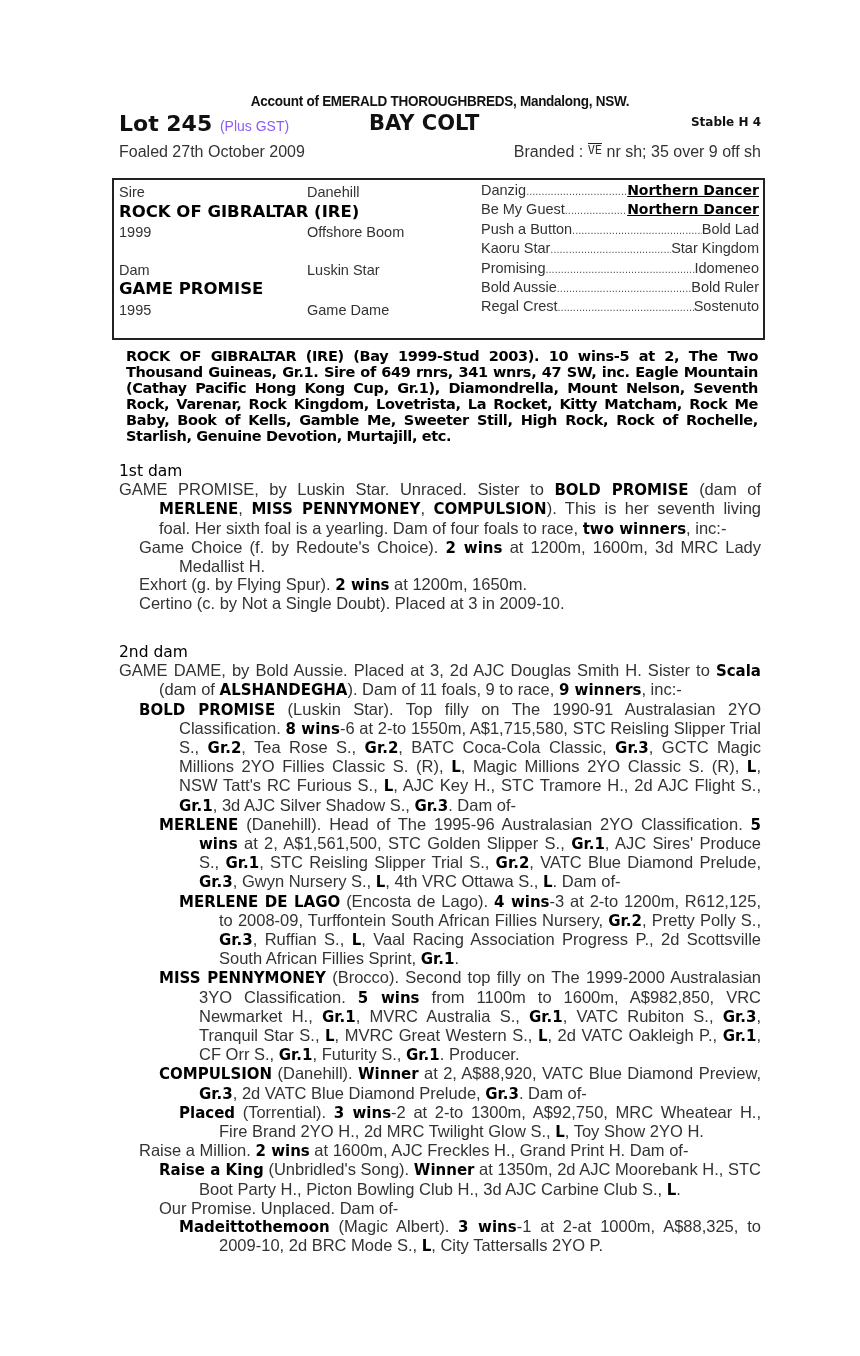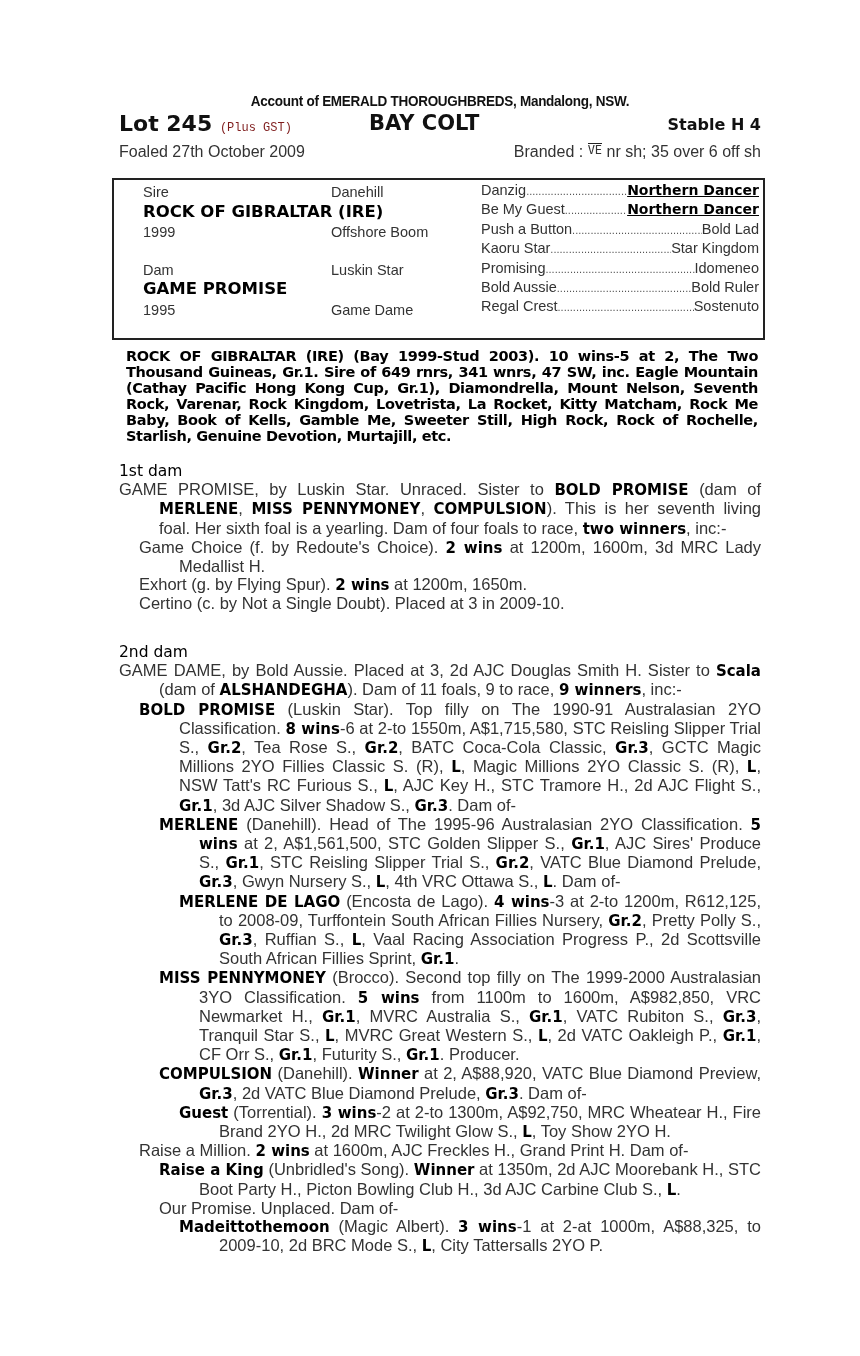--- a/index.html
+++ b/index.html
@@ -1,31 +1,31 @@
 <!DOCTYPE html>
 <html><head>
   <meta charset="utf-8">
   <style>
     html, body { margin: 0; padding: 0; background: #ffffff; }
     body { width: 860px; height: 1356px; position: relative; font-family: "Liberation Sans", sans-serif; color: #111; }
     .page { position: absolute; left: 119px; top: 92px; width: 642px; }
     .account { text-align: center; font-weight: bold; font-size: 15px; letter-spacing: -0.3px; transform: scaleX(0.9); transform-origin: center; margin-bottom: 2px; font-family: "Liberation Sans", sans-serif; }
     .title-row { position: relative; height: 28px; }
     .lot { position: absolute; left: 0; top: 0; font-family: "DejaVu Sans", sans-serif; font-weight: bold; font-size: 22px; }
-    .lot small { font-family: Liberation Mono, monospace; font-weight: normal; font-size: 12px; color: #7f1d1d; }
+    .lot small { font-family: Liberation Sans, sans-serif; font-weight: normal; font-size: 14px; color: #8b5cf6; }
     .colt { position: absolute; left: 250px; top: 0; font-family: "DejaVu Sans", sans-serif; font-weight: bold; font-size: 21px; }
-    .stable { position: absolute; right: 0; top: 4px; font-family: "DejaVu Sans", sans-serif; font-weight: bold; font-size: 16px; }
+    .stable { position: absolute; right: 0; top: 4px; font-family: "DejaVu Sans", sans-serif; font-weight: bold; font-size: 12px; }
     .foaled-row { position: relative; height: 26px; font-size: 16px; color: #333; }
     .foaled { position: absolute; left: 0; top: 4px; }
     .branded { position: absolute; right: 0; top: 4px; }
     .brand-glyph { display: inline-block; font-size: 12px; font-family: "DejaVu Sans Mono", monospace; border-top: 1px solid #222; line-height: 12px; vertical-align: 3px; text-align: right; }
     .pedigree { position: absolute; left: -7px; top: 86px; width: 653px; height: 162px; border: 2px solid #222; box-sizing: border-box; font-size: 14.5px; color: #333; }
     .ped-left { position: absolute; left: 5px; top: 2px; width: 355px; }
     .ped-right { position: absolute; left: 367px; top: 2px; width: 278px; }
-    .pl { position: absolute; white-space: nowrap; margin-left: 24px; }
+    .pl { position: absolute; white-space: nowrap; }
     .pl.big { font-family: "DejaVu Sans", sans-serif; font-weight: bold; font-size: 16.5px; color: #000; }
     .gp-row { display: flex; height: 19.4px; align-items: baseline; white-space: nowrap; }
     .gp-row .dots { flex: 1; overflow: hidden; color: #555; }
     .gp-row .dots::before { content: "........................................................................................................"; letter-spacing: 0px; font-size: 11px; }
     .gp-row .b { font-family: "DejaVu Sans", sans-serif; font-weight: bold; color: #000; font-size: 14px; text-decoration: underline; }
     .sire-para { position: absolute; left: 7px; top: 256px; width: 632px; font-family: "DejaVu Sans", sans-serif; font-weight: bold; font-size: 14.5px; line-height: 16px; text-align: justify; letter-spacing: -0.35px; color: #000; }
     .section { position: absolute; left: 0; width: 642px; font-size: 16.5px; line-height: 18.2px; color: #333; }
     .sec-head { font-family: "DejaVu Sans", sans-serif; font-weight: normal; font-size: 15.5px; color: #000; }
     .p { text-align: justify; }
     .p b { font-family: "DejaVu Sans", sans-serif; font-weight: bold; color: #000; font-size: 15px; }
@@ -42,21 +42,21 @@
   <div class="title-row">
     <span class="lot"><span>Lot 245</span> <small>(Plus GST)</small></span>
     <span class="colt">BAY COLT</span>
     <span class="stable">Stable H 4</span>
   </div>
   <div class="foaled-row">
     <span class="foaled">Foaled 27th October 2009</span>
     <span class="branded">
       <span>Branded :</span>
       <span class="brand-glyph">VE</span>
-      <span>nr sh; 35 over 6 off sh</span>
+      <span>nr sh; 35 over 9 off sh</span>
     </span>
   </div>
 
   <div class="pedigree">
     <div class="ped-left">
       <span class="pl" style="left:0;top:2px">Sire</span>
       <span class="pl" style="left:188px;top:2px">Danehill</span>
       <span class="pl big" style="left:0;top:20px">ROCK OF GIBRALTAR (IRE)</span>
       <span class="pl" style="left:0;top:42px">1999</span>
       <span class="pl" style="left:188px;top:42px">Offshore Boom</span>
@@ -119,20 +119,20 @@
 
   <div class="section" style="top:551px">
     <div class="sec-head">2nd dam</div>
     <div id="sd-paras">
         <div class="p i0">GAME DAME, by Bold Aussie. Placed at 3, 2d AJC Douglas Smith H. Sister to <b>Scala</b> (dam of <b>ALSHANDEGHA</b>). Dam of 11 foals, 9 to race, <b>9 winners</b>, inc:-</div>
         <div class="p i1"><b>BOLD PROMISE</b> (Luskin Star). Top filly on The 1990-91 Australasian 2YO Classification. <b>8 wins</b>-6 at 2-to 1550m, A$1,715,580, STC Reisling Slipper Trial S., <b>Gr.2</b>, Tea Rose S., <b>Gr.2</b>, BATC Coca-Cola Classic, <b>Gr.3</b>, GCTC Magic Millions 2YO Fillies Classic S. (R), <b>L</b>, Magic Millions 2YO Classic S. (R), <b>L</b>, NSW Tatt's RC Furious S., <b>L</b>, AJC Key H., STC Tramore H., 2d AJC Flight S., <b>Gr.1</b>, 3d AJC Silver Shadow S., <b>Gr.3</b>. Dam of-</div>
         <div class="p i2"><b>MERLENE</b> (Danehill). Head of The 1995-96 Australasian 2YO Classification. <b>5 wins</b> at 2, A$1,561,500, STC Golden Slipper S., <b>Gr.1</b>, AJC Sires' Produce S., <b>Gr.1</b>, STC Reisling Slipper Trial S., <b>Gr.2</b>, VATC Blue Diamond Prelude, <b>Gr.3</b>, Gwyn Nursery S., <b>L</b>, 4th VRC Ottawa S., <b>L</b>. Dam of-</div>
         <div class="p i3"><b>MERLENE DE LAGO</b> (Encosta de Lago). <b>4 wins</b>-3 at 2-to 1200m, R612,125, to 2008-09, Turffontein South African Fillies Nursery, <b>Gr.2</b>, Pretty Polly S., <b>Gr.3</b>, Ruffian S., <b>L</b>, Vaal Racing Association Progress P., 2d Scottsville South African Fillies Sprint, <b>Gr.1</b>.</div>
         <div class="p i2"><b>MISS PENNYMONEY</b> (Brocco). Second top filly on The 1999-2000 Australasian 3YO Classification. <b>5 wins</b> from 1100m to 1600m, A$982,850, VRC Newmarket H., <b>Gr.1</b>, MVRC Australia S., <b>Gr.1</b>, VATC Rubiton S., <b>Gr.3</b>, Tranquil Star S., <b>L</b>, MVRC Great Western S., <b>L</b>, 2d VATC Oakleigh P., <b>Gr.1</b>, CF Orr S., <b>Gr.1</b>, Futurity S., <b>Gr.1</b>. Producer.</div>
         <div class="p i2"><b>COMPULSION</b> (Danehill). <b>Winner</b> at 2, A$88,920, VATC Blue Diamond Preview, <b>Gr.3</b>, 2d VATC Blue Diamond Prelude, <b>Gr.3</b>. Dam of-</div>
-        <div class="p i3"><b>Guest</b> (Torrential). <b>3 wins</b>-2 at 2-to 1300m, A$92,750, MRC Wheatear H., Fire Brand 2YO H., 2d MRC Twilight Glow S., <b>L</b>, Toy Show 2YO H.</div>
+        <div class="p i3"><b>Placed</b> (Torrential). <b>3 wins</b>-2 at 2-to 1300m, A$92,750, MRC Wheatear H., Fire Brand 2YO H., 2d MRC Twilight Glow S., <b>L</b>, Toy Show 2YO H.</div>
         <div class="p i1">Raise a Million. <b>2 wins</b> at 1600m, AJC Freckles H., Grand Print H. Dam of-</div>
         <div class="p i2"><b>Raise a King</b> (Unbridled's Song). <b>Winner</b> at 1350m, 2d AJC Moorebank H., STC Boot Party H., Picton Bowling Club H., 3d AJC Carbine Club S., <b>L</b>.</div>
         <div class="p i2">Our Promise. Unplaced. Dam of-</div>
         <div class="p i3"><b>Madeittothemoon</b> (Magic Albert). <b>3 wins</b>-1 at 2-at 1000m, A$88,325, to 2009-10, 2d BRC Mode S., <b>L</b>, City Tattersalls 2YO P.</div>
       </div>
   </div>
 </div>
 
 </body></html>

